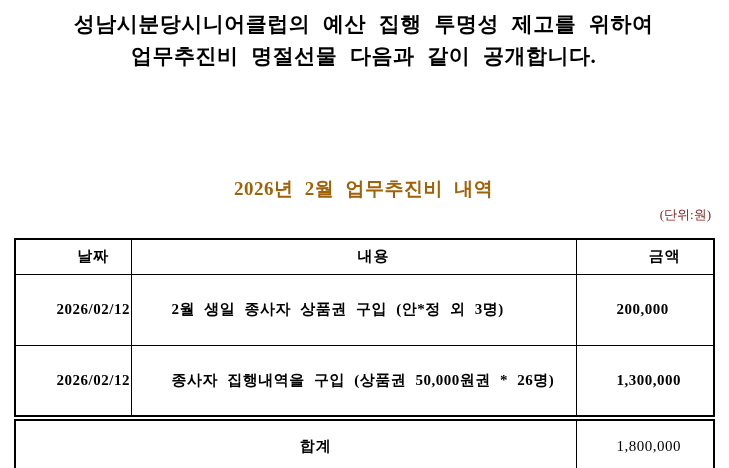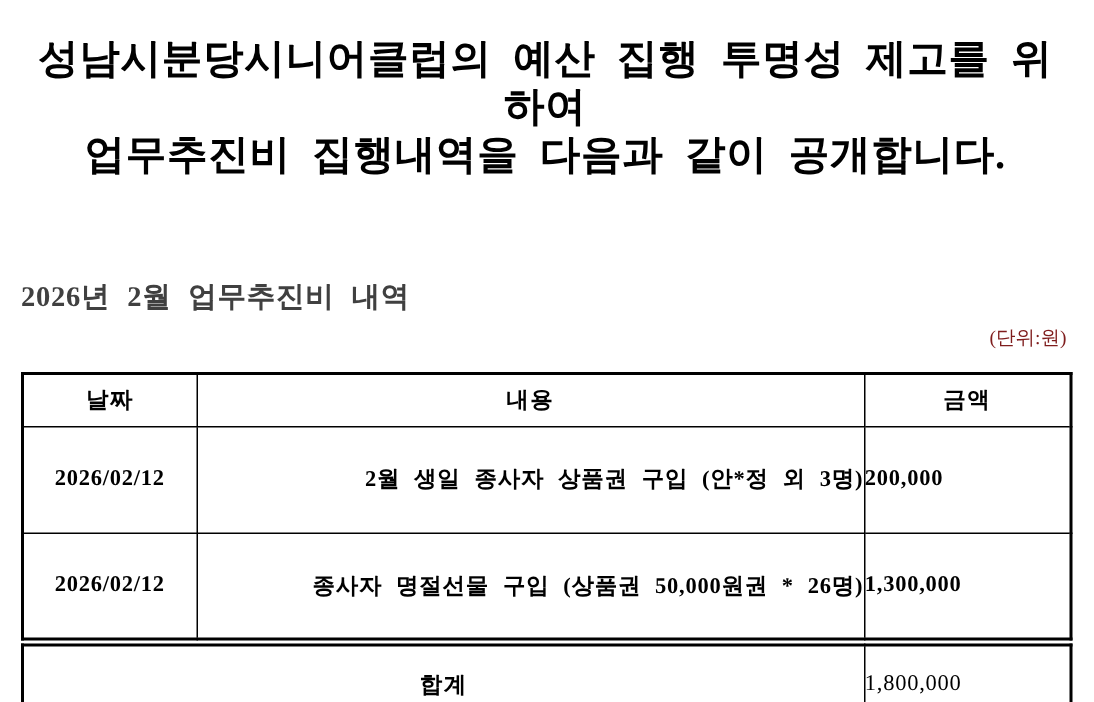--- a/index.html
+++ b/index.html
@@ -20,39 +20,40 @@
 
   .content {
     position: absolute;
     left: 14px;
     top: 0;
     width: 699px;
   }
 
   
   .intro {
-    padding-top: 23px;
+    padding-top: 8px;
     text-align: center;
-    font-size: 27px;
+    font-size: 21px;
     font-weight: bold;
     line-height: 32px;
     letter-spacing: 0.5px;
     word-spacing: 7px;
     color: #000000;
   }
 
   
   .doc-title {
-    margin-top: 68px;
+    margin-top: 105px;
+    text-align: center;
     font-size: 19px;
     font-weight: bold;
     line-height: 24px;
     letter-spacing: 0.5px;
     word-spacing: 6px;
-    color: #404040;
+    color: #a16207;
   }
 
   
   .unit-note {
     margin-top: 6px;
     text-align: right;
     font-size: 13px;
     line-height: 16px;
     padding-right: 2px;
     color: #7f1d1d;
@@ -70,20 +71,21 @@
 
   .main-table { margin-top: 15px; }
   .main-table, .total-table { border: 2px solid #000000; }
   .total-table { margin-top: 2px; }
 
   .main-table td, .main-table th,
   .total-table td {
     border: 1px solid #000000;
     vertical-align: middle;
     background: #ffffff;
+    padding-left: 40px;
   }
 
   .col-date   { width: 116px; }
   .col-desc   { width: 445px; }
   .col-amount { width: 138px; }
   .col-merged { width: 561px; }
 
   .main-table th {
     height: 35px;
     font-weight: bold;
@@ -92,21 +94,21 @@
   }
 
   .main-table td { height: 71px; font-weight: bold; }
 
   .cell-date {
     text-align: center;
     letter-spacing: 0.5px;
   }
 
   .cell-desc {
-    text-align: right;
+    text-align: left;
     word-spacing: 5px;
     letter-spacing: 0.5px;
   }
 
   .cell-amount {
     text-align: left;
     padding-right: 8px;
     letter-spacing: 0.5px;
   }
 
@@ -119,21 +121,21 @@
   }
 </style>
 </head>
 <body>
 
 <div class="page">
   <div class="content">
 
     <div class="intro">
       <span>성남시분당시니어클럽의 예산 집행 투명성 제고를 위하여</span><br>
-      <span>업무추진비 집행내역을 다음과 같이 공개합니다.</span>
+      <span>업무추진비 명절선물 다음과 같이 공개합니다.</span>
     </div>
 
     <div class="doc-title">2026년 2월 업무추진비 내역</div>
 
     <div class="unit-note">(단위:원)</div>
 
     <table class="main-table">
       <colgroup>
         <col class="col-date">
         <col class="col-desc">
@@ -147,21 +149,21 @@
         </tr>
       </thead>
       <tbody>
         <tr>
           <td class="cell-date">2026/02/12</td>
           <td class="cell-desc">2월 생일 종사자 상품권 구입 (안*정 외 3명)</td>
           <td class="cell-amount">200,000</td>
         </tr>
         <tr>
           <td class="cell-date">2026/02/12</td>
-          <td class="cell-desc">종사자 명절선물 구입 (상품권 50,000원권 * 26명)</td>
+          <td class="cell-desc">종사자 집행내역을 구입 (상품권 50,000원권 * 26명)</td>
           <td class="cell-amount">1,300,000</td>
         </tr>
       </tbody>
     </table>
 
     <table class="total-table">
       <colgroup>
         <col class="col-merged">
         <col class="col-amount">
       </colgroup>

